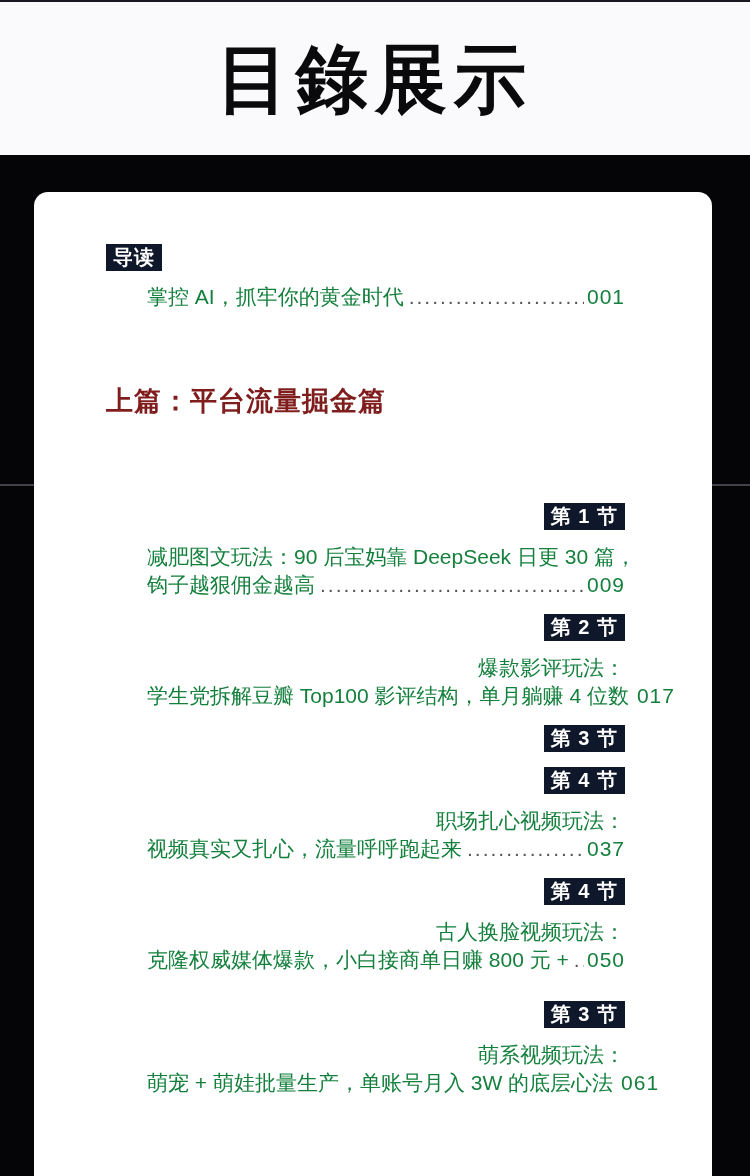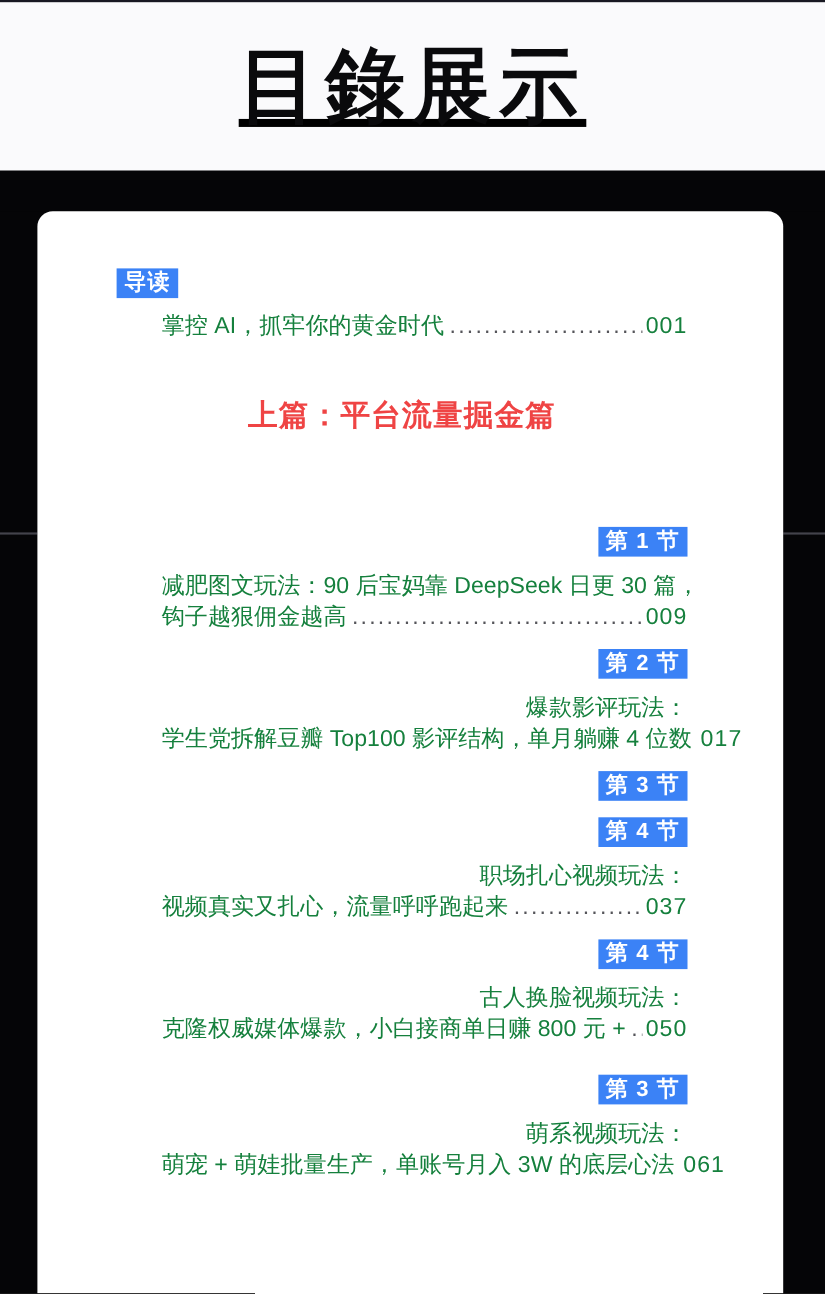--- a/index.html
+++ b/index.html
@@ -16,21 +16,20 @@
   }
 
   
   .header {
     height: 155px;
     background: #fafafc;
     border-top: 2px solid #181822;
     display: flex;
     align-items: center;
     justify-content: center;
-    text-decoration: underline;
   }
   .header-title {
     font-size: 72px;
     font-weight: 900;
     letter-spacing: 7px;
     color: #0a0a0c;
     line-height: 1;
     transform: scaleY(1.04);
   }
 
@@ -56,21 +55,21 @@
     height: 984px;
     background: #ffffff;
     border-radius: 14px 14px 0 0;
     padding: 52px 87px 0 72px;
     overflow: hidden;
     color: #48484a;
   }
 
   .badge {
     display: inline-block;
-    background: #3b82f6;
+    background: #0f172a;
     color: #ffffff;
     font-size: 20px;
     font-weight: 700;
     line-height: 1;
     padding: 3px 7px 4px 7px;
     letter-spacing: 1px;
   }
 
   .entry {
     margin-left: 41px;
@@ -93,26 +92,25 @@
     margin: 0 3px 0 5px;
     color: #55555a;
     letter-spacing: 2px;
   }
   .leader::after {
     content: "........................................................................................................";
   }
   .page-num { flex: 0 0 auto; letter-spacing: 1px; }
 
   .part-heading {
-    margin-top: 48px;
+    margin-top: 72px;
     font-size: 27px;
     font-weight: 800;
-    color: #ef4444;
+    color: #7f1d1d;
     letter-spacing: 1px;
-    text-align: center;
   }
 
   .sections { margin-top: 84px; }
   .toc-section { margin-bottom: 15px; text-align: right; }
   .toc-section.gap-lg { margin-bottom: 27px; }
   .toc-section .entry { margin-top: 13px; }
 </style>
 </head>
 <body>
 

